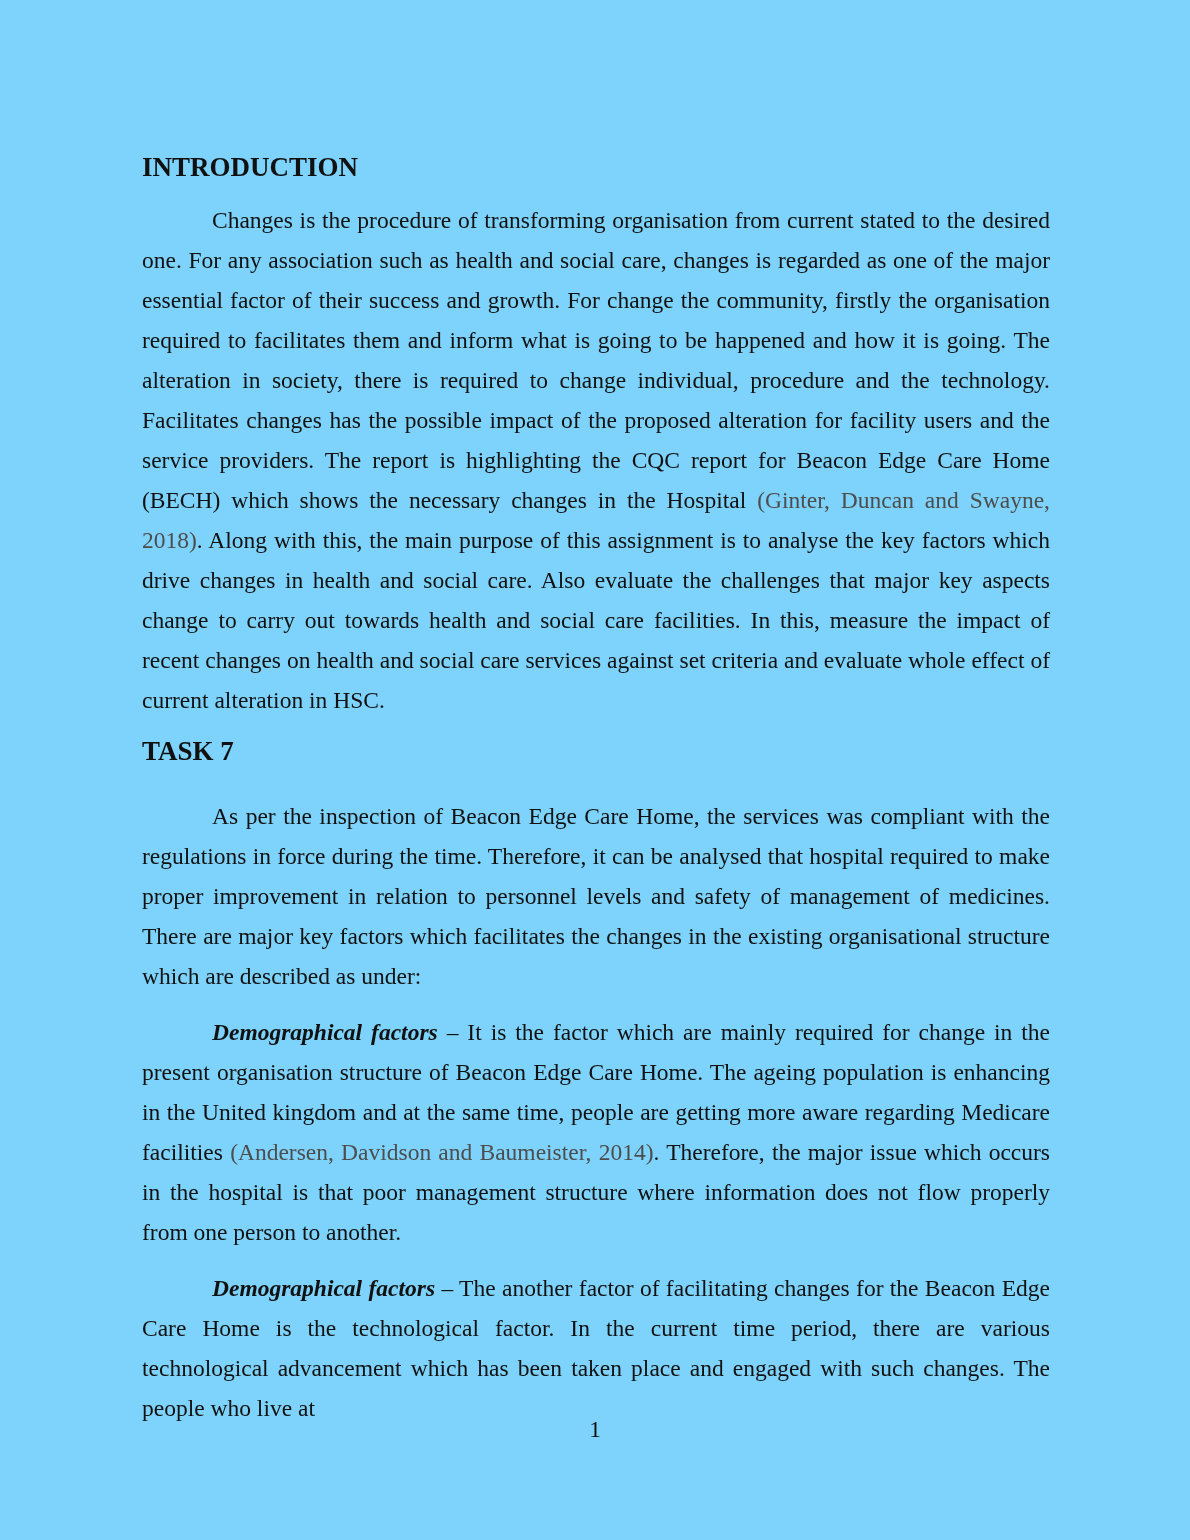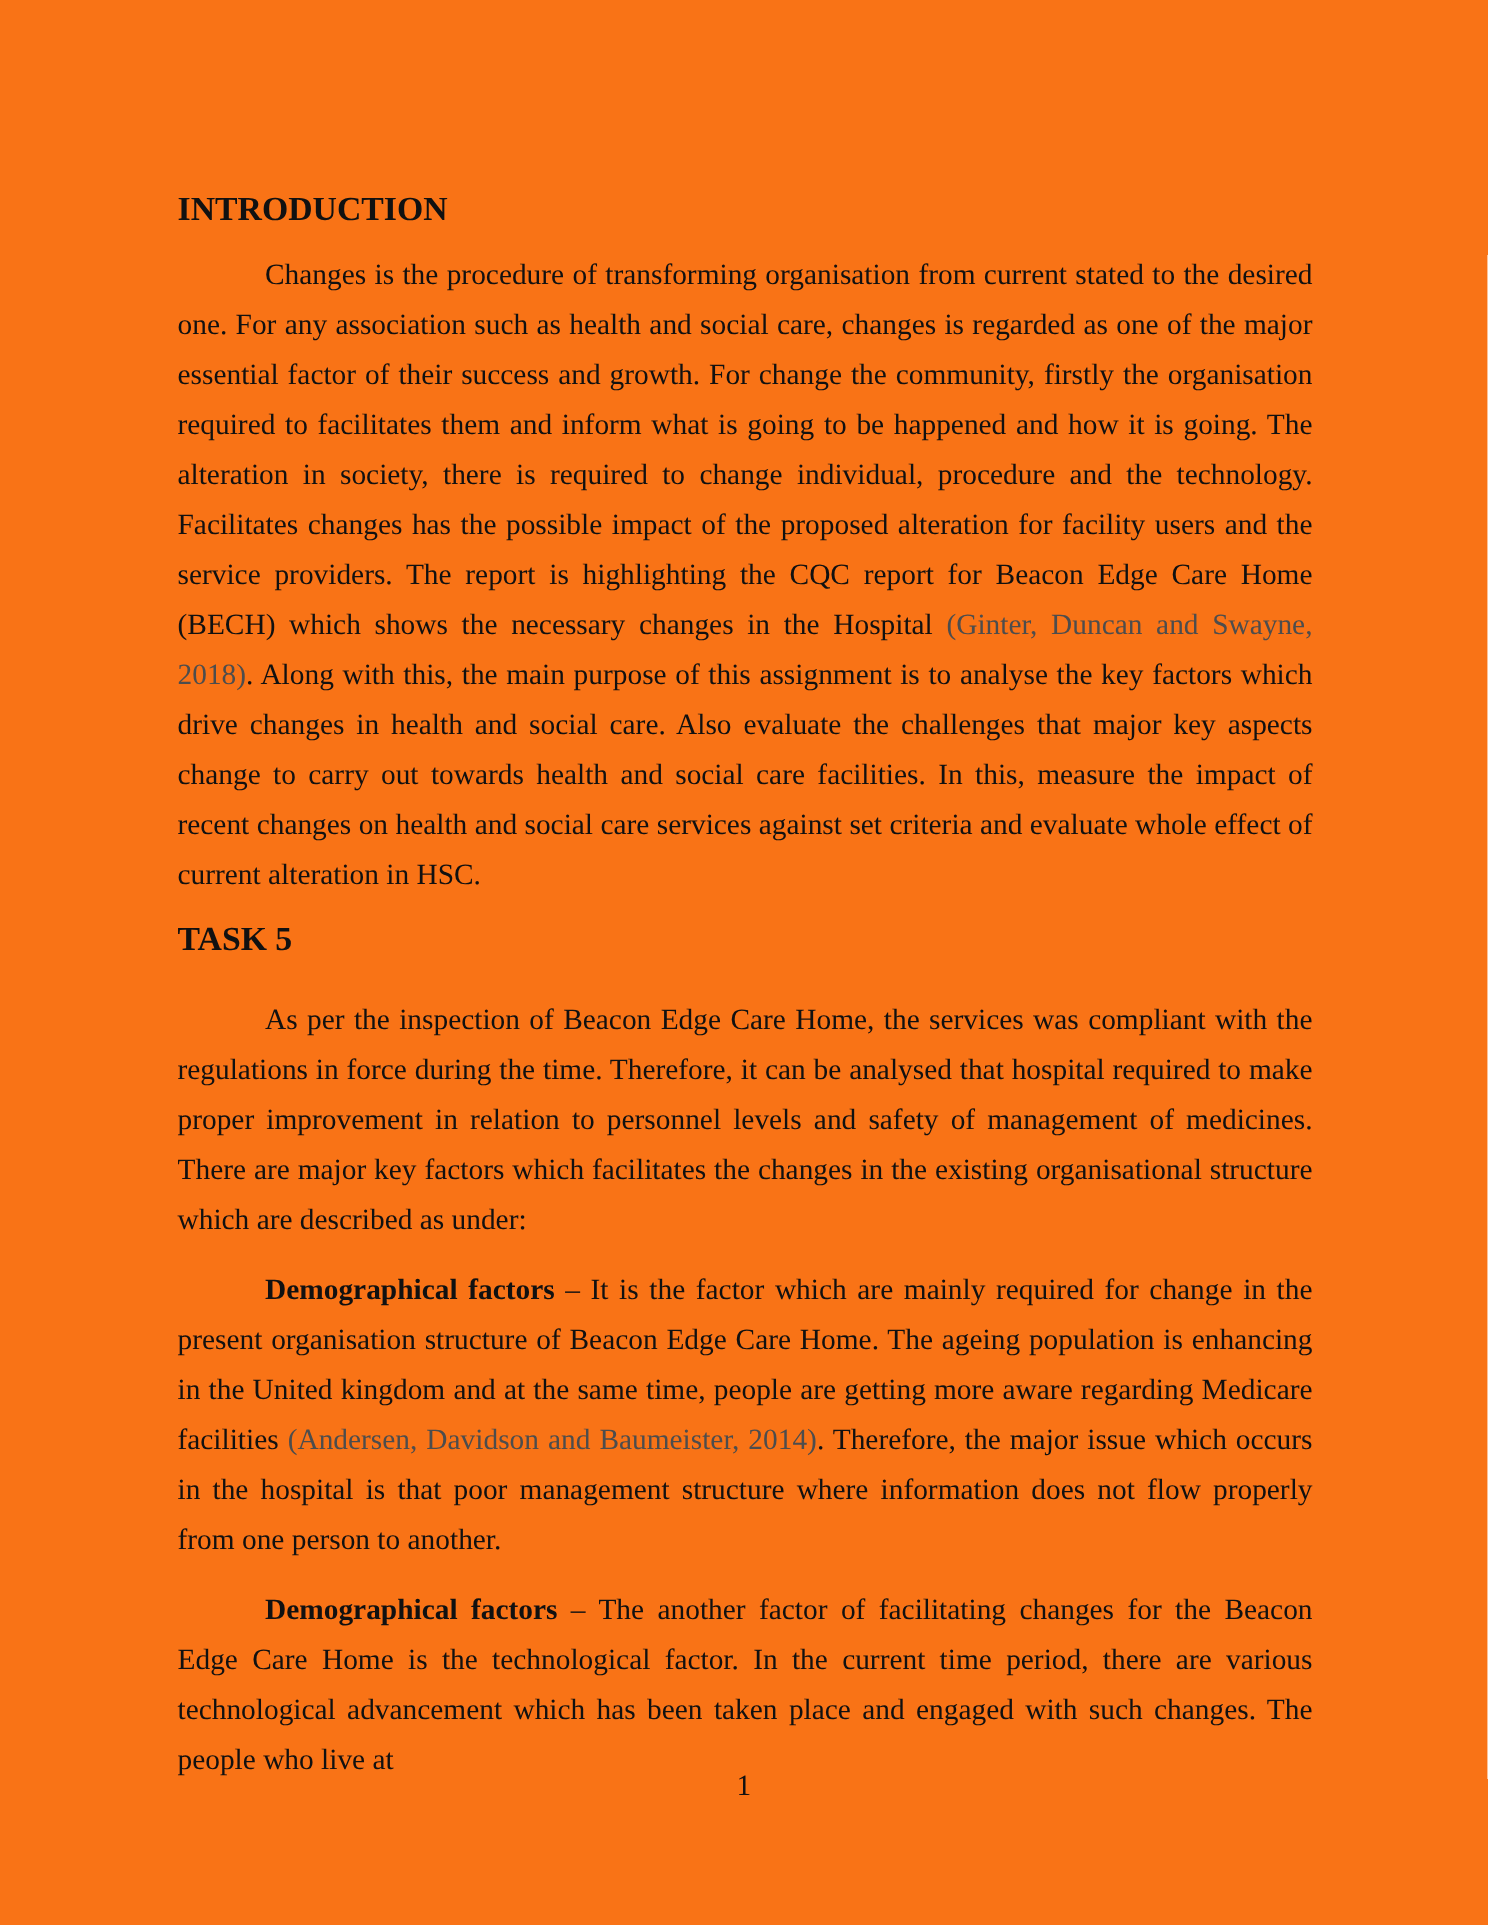--- a/index.html
+++ b/index.html
@@ -4,21 +4,21 @@
 <style>
   html, body {
     margin: 0;
     padding: 0;
     background: #ffffff;
   }
   .page {
     position: relative;
     width: 1190px;
     height: 1540px;
-    background: #f97316;
+    background: #7dd3fc;
     font-family: "Liberation Serif", "DejaVu Serif", serif;
     color: #111111;
     overflow: hidden;
   }
   .content {
     position: absolute;
     left: 142px;
     top: 150px;
     width: 908px;
   }
@@ -46,20 +46,21 @@
     line-height: 40px;
     text-align: justify;
     margin: 0;
   }
   .indent {
     text-indent: 70px;
     margin-top: 16px;
   }
   .lead {
     font-weight: bold;
+    font-style: italic;
   }
   .citation {
     color: #4d4d4d;
   }
   .page-number {
     position: absolute;
     left: 0;
     right: 0;
     top: 1412px;
     text-align: center;
@@ -71,21 +72,21 @@
 </head>
 <body>
 
 <div class="page">
   <div class="content">
 
     <h1 class="main-heading">INTRODUCTION</h1>
 
     <p class="body-para indent"><span>Changes is the procedure of transforming organisation from current stated to the desired one. For any association such as health and social care, changes is regarded as one of the major essential factor of their success and growth. For change the community, firstly the organisation required to facilitates them and inform what is going to be happened and how it is going. The alteration in society, there is required to change individual, procedure and the technology. Facilitates changes has the possible impact of the proposed alteration for facility users and the service providers. The report is highlighting the CQC report for Beacon Edge Care Home (BECH) which shows the necessary changes in the Hospital </span><span class="citation">(Ginter, Duncan and Swayne, 2018)</span><span>. Along with this, the main purpose of this assignment is to analyse the key factors which drive changes in health and social care. Also evaluate the challenges that major key aspects change to carry out towards health and social care facilities. In this, measure the impact of recent changes on health and social care services against set criteria and evaluate whole effect of current alteration in HSC.</span></p>
 
-    <h1 class="task-heading">TASK 5</h1>
+    <h1 class="task-heading">TASK 7</h1>
 
 
     <p class="body-para indent">As per the inspection of Beacon Edge Care Home, the services was compliant with the regulations in force during the time. Therefore, it can be analysed that hospital required to make proper improvement in relation to personnel levels and safety of management of medicines. There are major key factors which facilitates the changes in the existing organisational structure which are described as under:</p>
 
     <p class="body-para indent"><span class="lead">Demographical factors</span><span> – It is the factor which are mainly required for change in the present organisation structure of Beacon Edge Care Home. The ageing population is enhancing in the United kingdom and at the same time, people are getting more aware regarding Medicare facilities </span><span class="citation">(Andersen, Davidson and Baumeister, 2014)</span><span>. Therefore, the major issue which occurs in the hospital is that poor management structure where information does not flow properly from one person to another.</span></p>
 
     <p class="body-para indent"><span class="lead">Demographical factors</span><span> – The another factor of facilitating changes for the Beacon Edge Care Home is the technological factor. In the current time period, there are various technological advancement which has been taken place and engaged with such changes. The people who live at</span></p>
 
   </div>
 

